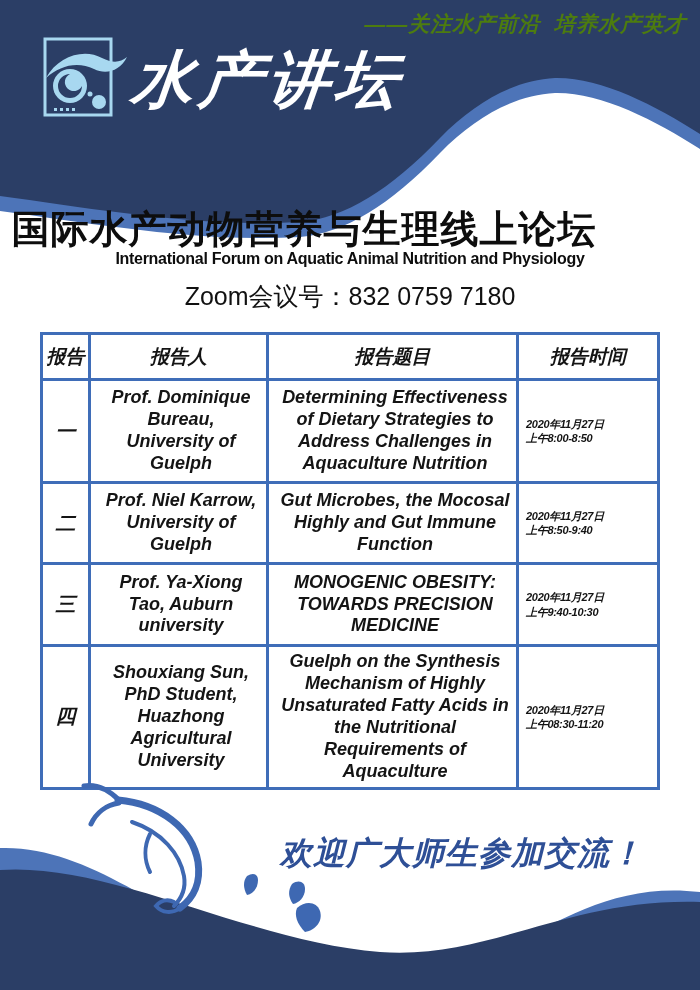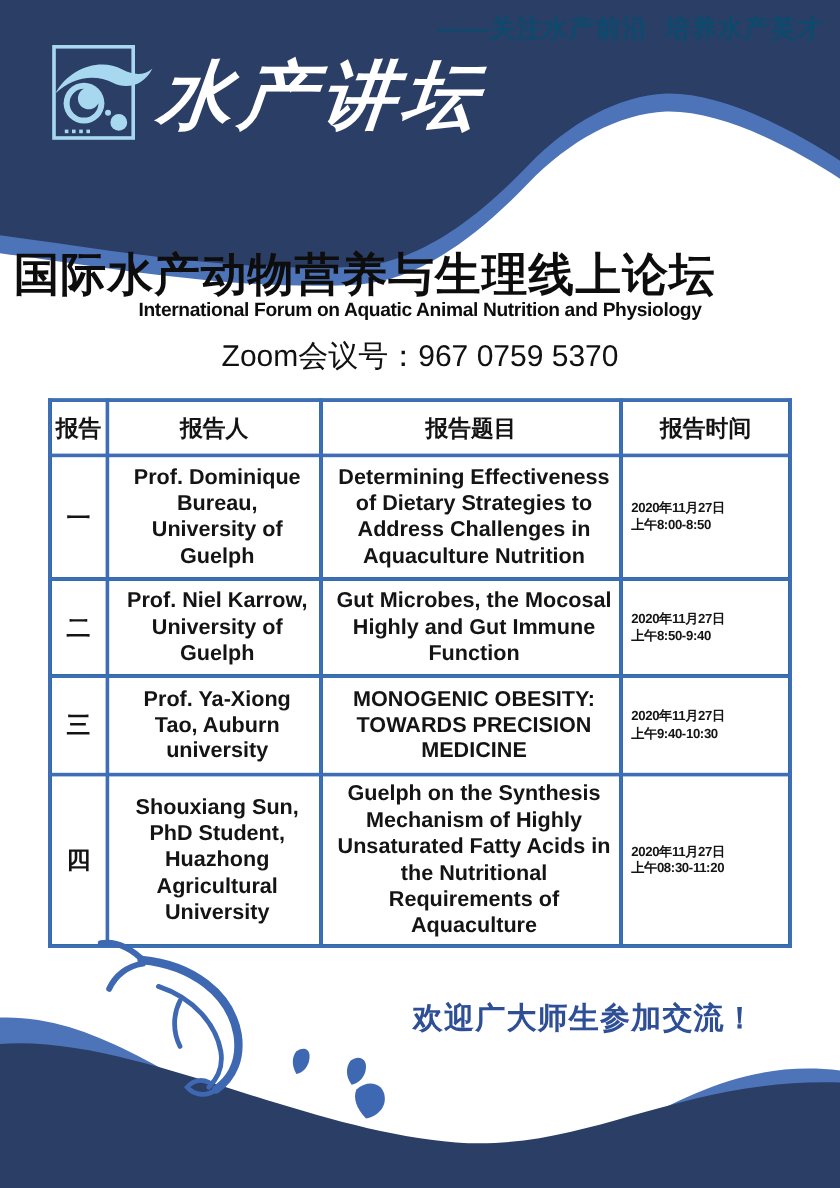--- a/index.html
+++ b/index.html
@@ -5,22 +5,22 @@
   html,body{margin:0;padding:0;background:#e8e8e8;}
   .poster{
     position:relative;width:700px;height:990px;margin:0 auto;
     background:#ffffff;overflow:hidden;
     font-family:"Liberation Sans","DejaVu Sans",sans-serif;
   }
   
   .header-wave{position:absolute;top:0;left:0;}
   .tagline{
     position:absolute;top:10px;right:14px;
-    font-size:21px;font-weight:700;
-    color:#0c4a6e;letter-spacing:1px;white-space:pre;
+    font-size:21px;font-weight:700;font-style:italic;
+    color:#4d7c0f;letter-spacing:1px;white-space:pre;
   }
   .logo-mark{position:absolute;top:36px;left:42px;}
   .logo-text{
     position:absolute;top:38px;left:132px;
     font-size:62px;font-weight:900;font-style:italic;color:#ffffff;
     letter-spacing:6px;transform:skewX(-6deg);white-space:nowrap;
   }
   
   .title-zh{
     position:absolute;top:204px;left:0;width:608px;text-align:center;
@@ -30,41 +30,41 @@
     position:absolute;top:250px;left:0;width:700px;text-align:center;
     font-size:16px;font-weight:700;color:#0d0d0d;letter-spacing:-0.3px;
   }
   .zoom-line{
     position:absolute;top:280px;left:0;width:700px;text-align:center;
     font-size:25px;font-weight:500;color:#111111;
   }
   
   table.schedule{
     position:absolute;top:332px;left:40px;width:617px;
-    border-collapse:collapse;table-layout:fixed;background:#0f766e;
+    border-collapse:collapse;table-layout:fixed;background:#701a75;font-style:italic;
   }
   table.schedule td,table.schedule th{
     border:3px solid #3f6db8;vertical-align:middle;color:#141414;
     background:#ffffff;overflow:hidden;
   }
   th.hcell{font-size:19px;font-weight:700;text-align:center;padding:0;}
   td.no-cell{font-size:20px;font-weight:700;text-align:center;}
   td.speaker-cell,td.topic-cell{
     font-size:18px;font-weight:600;line-height:1.22;
     text-align:center;padding:4px 6px 4px 11px;
   }
   td.time-cell{
     font-size:11px;font-weight:600;line-height:1.3;
     text-align:left;padding:0 2px 0 7px;letter-spacing:-0.3px;white-space:nowrap;
   }
   
   .footer-wave{position:absolute;bottom:0;left:0;}
   .welcome{
-    position:absolute;top:832px;left:280px;width:414px;text-align:center;
-    font-size:25px;font-weight:700;color:#2e4f96;letter-spacing:1px;white-space:nowrap;
+    position:absolute;top:832px;left:280px;width:414px;text-align:left;
+    font-size:32px;font-weight:700;color:#2e4f96;letter-spacing:1px;white-space:nowrap;font-style:italic;
   }
 </style>
 </head>
 <body>
 
 <div class="poster">
 
   <svg class="header-wave" width="700" height="245" viewBox="0 0 700 245">
     <path fill="#4d74b8" transform="translate(0,15)" d="M0,196 C 90,208 200,228 300,222 C 345,218 390,190 440,138 C 475,102 515,80 555,78 C 600,77 655,105 700,134 L700,0 L0,0 Z"></path>
     <path fill="#2b3e66" d="M0,196 C 90,208 200,228 300,222 C 345,218 390,190 440,138 C 475,102 515,80 555,78 C 600,77 655,105 700,134 L700,0 L0,0 Z"></path>
@@ -82,21 +82,21 @@
     <rect x="12" y="72" width="3" height="3" fill="#a8d8f0"></rect>
     <rect x="18" y="72" width="3" height="3" fill="#a8d8f0"></rect>
     <rect x="24" y="72" width="3" height="3" fill="#a8d8f0"></rect>
     <rect x="30" y="72" width="3" height="3" fill="#a8d8f0"></rect>
   </svg>
 
   <div class="logo-text">水产讲坛</div>
 
   <div class="title-zh">国际水产动物营养与生理线上论坛</div>
   <div class="title-en">International Forum on Aquatic Animal Nutrition and Physiology</div>
-  <div class="zoom-line"><span>Zoom会议号：</span><span>967 0759 5370</span></div>
+  <div class="zoom-line"><span>Zoom会议号：</span><span>832 0759 7180</span></div>
 
   <table class="schedule">
     <colgroup>
       <col style="width:48px">
         <col style="width:178px">
       <col style="width:250px">
         <col style="width:141px">
     </colgroup>
     <thead>
       <tr style="height:46px">

